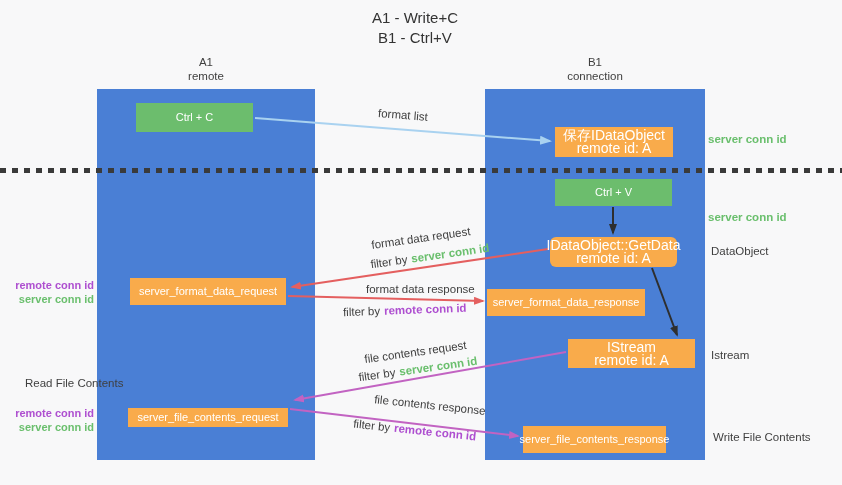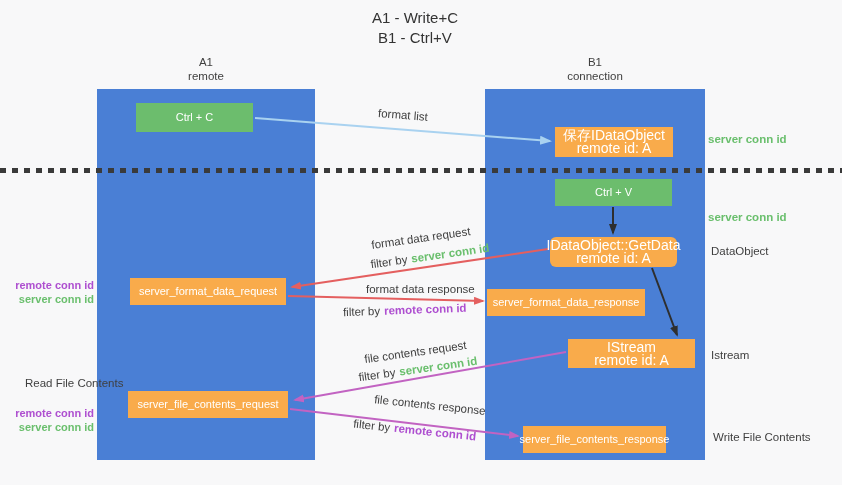--- a/index.html
+++ b/index.html
@@ -106,21 +106,21 @@
   <div class="node orange" style="left:487px;top:289px;width:158px;height:27px;">
     <div>server_format_data_response</div>
   </div>
   <div class="node orange" style="left:130px;top:278px;width:156px;height:27px;">
     <div>server_format_data_request</div>
   </div>
   <div class="node orange" style="left:568px;top:339px;width:127px;height:29px;">
     <div class="sub">IStream</div>
     <div class="sub">remote id: A</div>
   </div>
-  <div class="node orange" style="left:128px;top:391px;width:160px;height:27px;">
+  <div class="node orange" style="left:128px;top:408px;width:160px;height:19px;">
     <div>server_file_contents_request</div>
   </div>
   <div class="node orange" style="left:523px;top:426px;width:143px;height:27px;">
     <div>server_file_contents_response</div>
   </div>
 
   <div class="flabel" style="left:378px;top:109px;transform:rotate(4.5deg);">format list</div>
   <div class="flabel" style="left:371px;top:232px;transform:rotate(-8deg);">format data request</div>
   <div class="flabel filter" style="left:370px;top:250px;transform:rotate(-8deg);">
     <span>filter by</span><span class="conn-g">server conn id</span>

